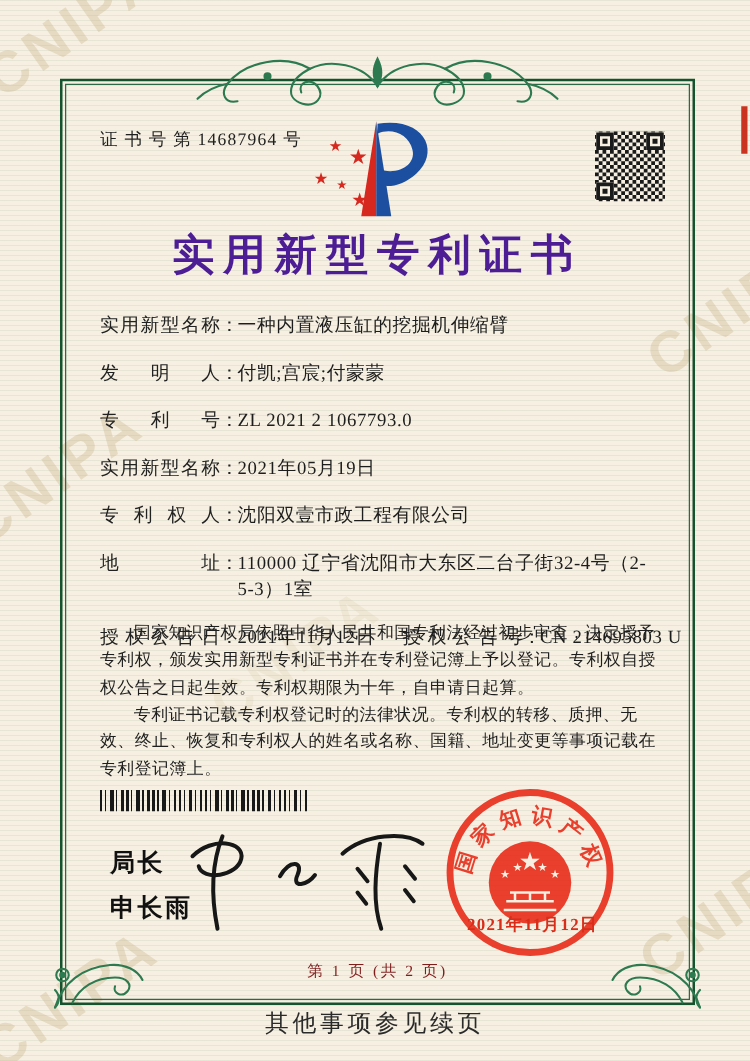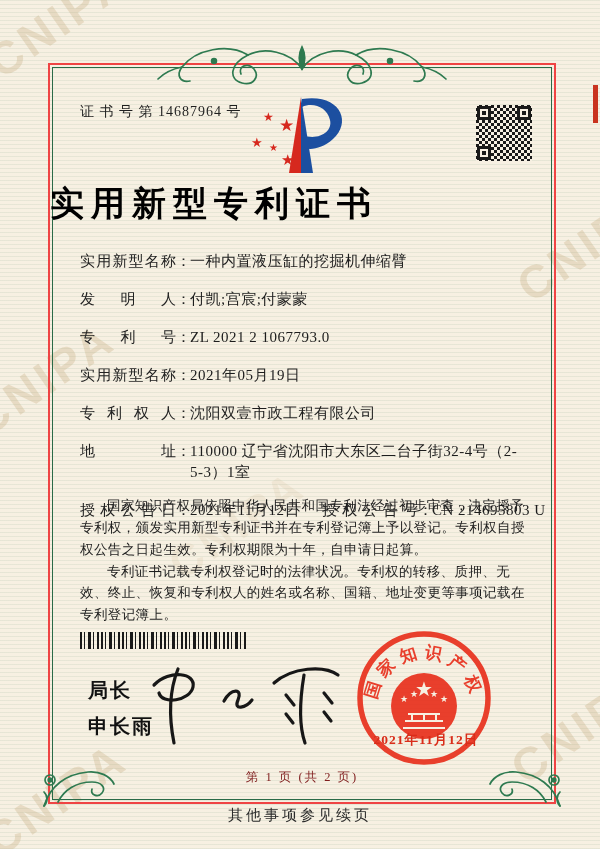--- a/index.html
+++ b/index.html
@@ -8,36 +8,36 @@
   .sheet{position:relative;width:600px;height:849px;overflow:hidden;background:#f7f0e2;}
   
   .sheet::before{content:"";position:absolute;inset:0;pointer-events:none;z-index:0;
        background:repeating-linear-gradient(0deg,rgba(111,156,125,.12) 0 1px,transparent 1px 4px);}
   
   .wm{position:absolute;font-family:"Liberation Sans","DejaVu Sans",sans-serif;
       font-weight:bold;color:rgba(197,168,124,.30);transform:rotate(-35deg);
       z-index:1;letter-spacing:4px;user-select:none;}
   
   .frame{position:absolute;left:48px;top:63px;width:504px;height:737px;
-         border:2px solid #ef4444;z-index:2;}
+         border:2px solid #14532d;z-index:2;}
   .frame-inner{position:absolute;inset:2px;border:1px solid #2a6a47;pointer-events:none;}
   .flourish-top{position:absolute;left:50%;top:-26px;transform:translateX(-50%);}
   .corner{position:absolute;bottom:-8px;}
   .corner.bl{left:-10px;}
   .corner.br{right:-10px;transform:scaleX(-1);}
   
   .cert-no{position:absolute;left:30px;top:38px;font-size:14px;letter-spacing:1px;color:#1f1f1f;}
   .logo{position:absolute;left:50%;top:26px;transform:translateX(-50%);}
   .qr{position:absolute;right:22px;top:40px;width:56px;height:56px;
       background:repeating-conic-gradient(#1a1a1a 0% 25%,#f6efe2 0% 50%) 0 0/6px 6px;}
   .qr .finder{position:absolute;width:14px;height:14px;border:3px solid #1a1a1a;background:#f6efe2;box-sizing:border-box;}
   .qr .finder::after{content:"";position:absolute;inset:2px;background:#1a1a1a;}
   .qr .f1{left:1px;top:1px}.qr .f2{right:1px;top:1px}.qr .f3{left:1px;bottom:1px}
-  .title{position:absolute;left:0;right:1px;top:116px;text-align:left;
-         font-size:34px;font-weight:bold;letter-spacing:7px;color:#000000;}
+  .title{position:absolute;left:0;right:1px;top:116px;text-align:center;
+         font-size:34px;font-weight:bold;letter-spacing:7px;color:#4c1d95;}
   
   .fields{position:absolute;left:30px;right:26px;top:186px;font-size:15px;line-height:21px;}
   .frow{margin-bottom:17px;white-space:nowrap;}
   .flabel{display:inline-block;width:96px;text-align:justify;text-align-last:justify;color:#222;}
   .fcolon{display:inline-block;width:14px;color:#222;}
   .fvalue{color:#1d1d1d;letter-spacing:.5px;}
   .frow.addr{white-space:normal;}
   .frow.addr .fvalue{display:inline-block;width:332px;vertical-align:top;white-space:normal;}
   .frow.pair .pair2{margin-left:22px;}
   
@@ -51,21 +51,21 @@
   .director{position:absolute;left:38px;top:612px;font-size:20px;color:#111;
             font-family:"Liberation Sans","DejaVu Sans",sans-serif;font-weight:bold;}
   .director div{margin-bottom:9px;letter-spacing:2px;}
   .signature{position:absolute;left:88px;top:588px;}
   .page-no{position:absolute;left:0;right:0;bottom:16px;text-align:center;font-size:12.5px;
            letter-spacing:2px;color:#7f1d1d;}
   
   .seal{position:absolute;left:352px;top:626px;z-index:3;opacity:.93;}
   .seal-date{position:absolute;left:358px;top:731px;width:136px;text-align:center;z-index:4;
              color:#d92d1a;font-size:13.5px;font-weight:bold;letter-spacing:1px;}
-  .footer-note{position:absolute;left:0;right:0;top:806px;text-align:center;font-size:15px;
+  .footer-note{position:absolute;left:0;right:0;top:806px;text-align:center;font-size:19px;
                letter-spacing:3px;color:#2a2a2a;z-index:2;}
   .edge-red-mark{position:absolute;right:2px;top:85px;width:5px;height:38px;background:#c9331f;z-index:3;}
 </style>
 </head>
 <body>
 
 <div class="sheet">
 
   <div class="wm" style="left:-22px;top:-6px;font-size:46px;">CNIPA</div>
   <div class="wm" style="left:-36px;top:352px;font-size:46px;">CNIPA</div>

